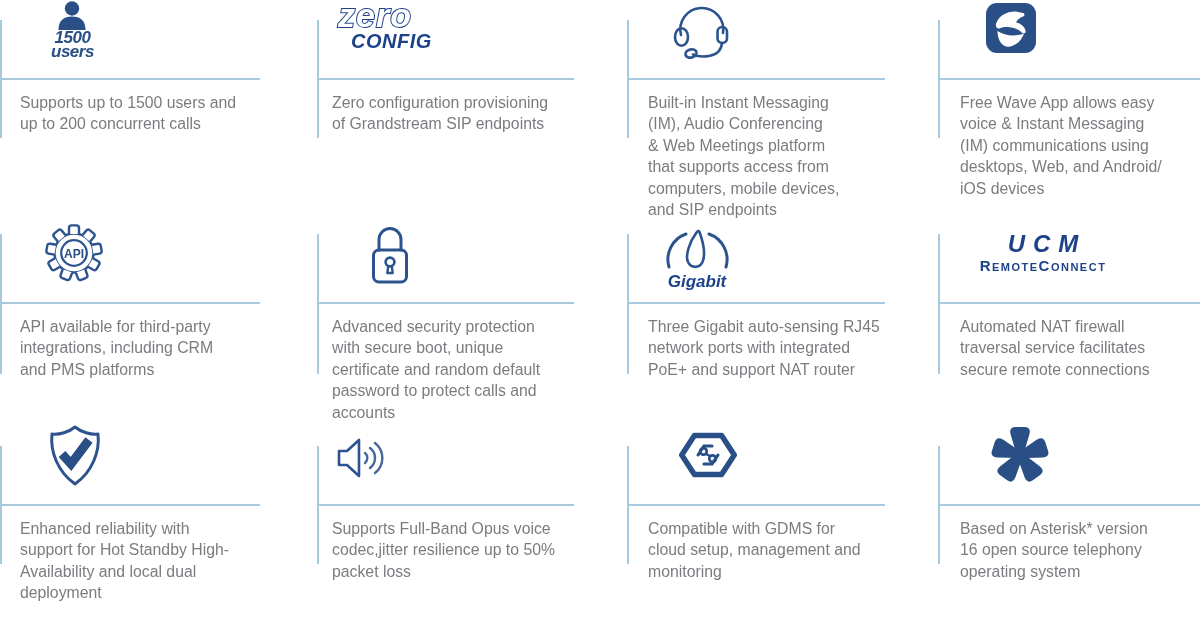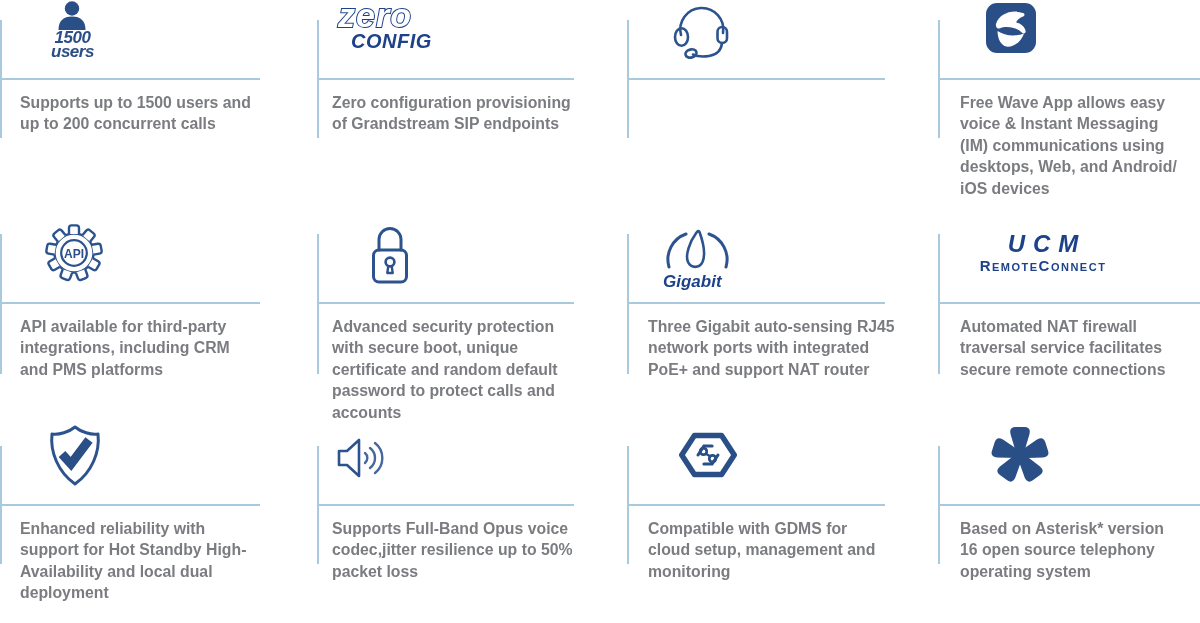--- a/index.html
+++ b/index.html
@@ -12,33 +12,33 @@
   .r0{top:0;height:224px}.r1{top:224px;height:222px}.r2{top:426px;height:177px}
   .cell{position:absolute;top:0;height:100%;}
   .c0{left:0;width:317px}.c1{left:317px;width:310px}.c2{left:627px;width:311px}.c3{left:938px;width:262px}
   .vline{position:absolute;left:0;top:20px;width:2px;height:118px;background:var(--line);}
   .r1 .vline{top:10px;height:140px}
   .divider{position:absolute;top:78px;left:0;height:2px;background:var(--line);}
   .c0 .divider{width:260px}.c1 .divider{width:257px}.c2 .divider{width:258px}.c3 .divider{width:262px}
   .icon-zone{position:absolute;left:0;top:0;width:100%;height:72px;display:flex;align-items:flex-end;}
   .desc{
     position:absolute;top:92px;left:20px;width:272px;
-    white-space:pre-line;font-size:15.8px;line-height:21.4px;color:var(--gray);font-weight:bold;
+    white-space:pre-line;font-size:15.8px;line-height:21.4px;color:var(--gray);
   }
   .c1 .desc{left:15px}.c2 .desc{left:21px}.c3 .desc{left:22px;width:238px}
   
   .users-logo{margin-left:51px;margin-bottom:13px;display:flex;flex-direction:column;align-items:center;}
   .users-logo .lbl{font-style:italic;font-weight:bold;font-size:17px;line-height:14px;color:var(--navy);letter-spacing:-0.5px;}
   .zero-logo{margin-left:18px;margin-bottom:22px;display:flex;flex-direction:column;}
   .zero-bottom{font-style:italic;font-weight:bold;font-size:20px;line-height:18px;color:var(--logo);margin-left:16px;margin-top:-3px;letter-spacing:0.5px;}
   .headset-wrap{margin-left:46px;margin-bottom:6px;}
   .wave-wrap{margin-left:47px;margin-bottom:14px;}
   .gear-wrap{margin-left:43px;margin-bottom:8px;}
   .lock-wrap{margin-left:50px;margin-bottom:4px;}
-  .gauge-logo{margin-left:36px;margin-bottom:5px;display:flex;flex-direction:column;}
+  .gauge-logo{margin-left:36px;margin-bottom:5px;display:flex;flex-direction:column;align-items:center;}
   .gauge-logo .lbl{font-style:italic;font-weight:bold;font-size:17px;line-height:18px;color:var(--logo);}
   .ucm-logo{margin-left:24px;margin-bottom:20px;width:162px;display:flex;flex-direction:column;align-items:center;}
   .ucm-top{font-size:24px;font-weight:600;letter-spacing:8px;color:var(--logo);line-height:24px;margin-left:8px;font-style:italic;}
   .ucm-bottom{font-variant:small-caps;font-size:15px;font-weight:600;letter-spacing:1.5px;color:var(--logo);line-height:20px;}
   .shield-wrap{margin-left:47px;margin-bottom:6px;}
   .speaker-wrap{margin-left:20px;margin-bottom:14px;}
   .gdms-wrap{margin-left:52px;margin-bottom:16px;}
   .asterisk-wrap{margin-left:53px;margin-bottom:10px;}
 </style>
 </head>
@@ -87,20 +87,26 @@
           <svg width="58" height="60" viewBox="0 0 58 60" fill="none" stroke="#2d538e" stroke-width="2.6" stroke-linecap="round">
             <path d="M 8,33 A 21.5 21.5 0 1 1 50,31"></path>
             <ellipse cx="8.5" cy="35" rx="6.5" ry="8.8"></ellipse>
             <rect x="44.5" y="25" width="9.5" height="16" rx="4.7"></rect>
             <path d="M 49,41 Q 48,52 36,54 Q 26,55.5 20,52.5"></path>
             <ellipse cx="18" cy="51.5" rx="5.6" ry="4" transform="rotate(-14 18 51.5)"></ellipse>
           </svg>
         </div>
       </div>
       <div class="divider"></div>
+      <div class="desc">Built-in Instant Messaging
+(IM), Audio Conferencing
+&amp; Web Meetings platform
+that supports access from
+computers, mobile devices,
+and SIP endpoints</div>
     </div>
 
     <div class="cell c3">
       <span class="vline"></span>
       <div class="icon-zone">
         <div class="wave-wrap">
           <svg width="52" height="52" viewBox="0 0 52 52">
             <rect x="1" y="1" width="50" height="50" rx="11" fill="#2a4f87"></rect>
             <path d="M 11,22 C 14,12 27,7 38,11 C 40,11.8 40,13.5 38,14.5 C 34,16.3 32,18 31.2,20.5
                      C 36,21.5 39.5,24.5 40.5,28.5 C 41.2,31.3 38.7,32.3 36.8,30.5

